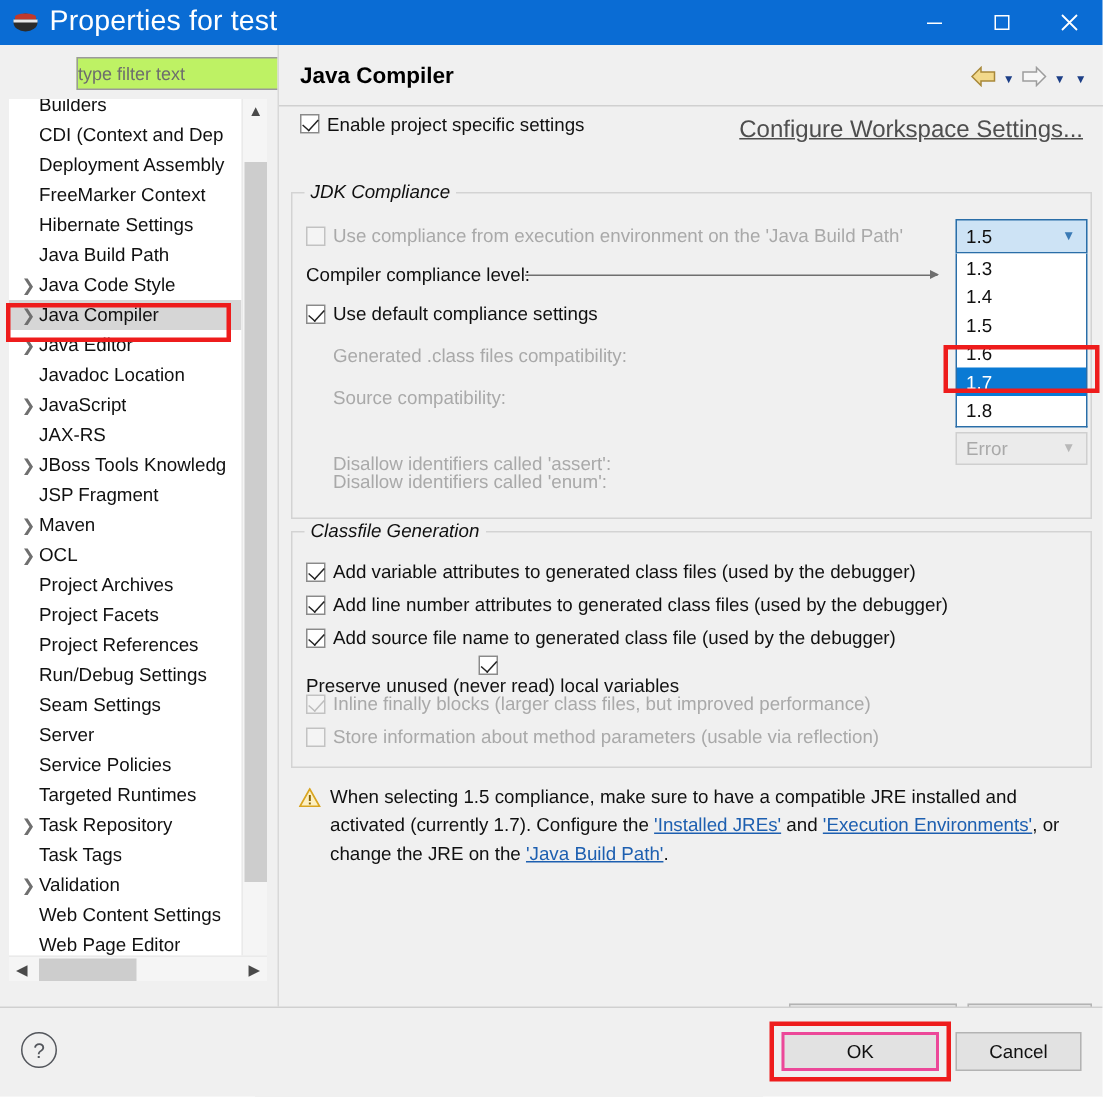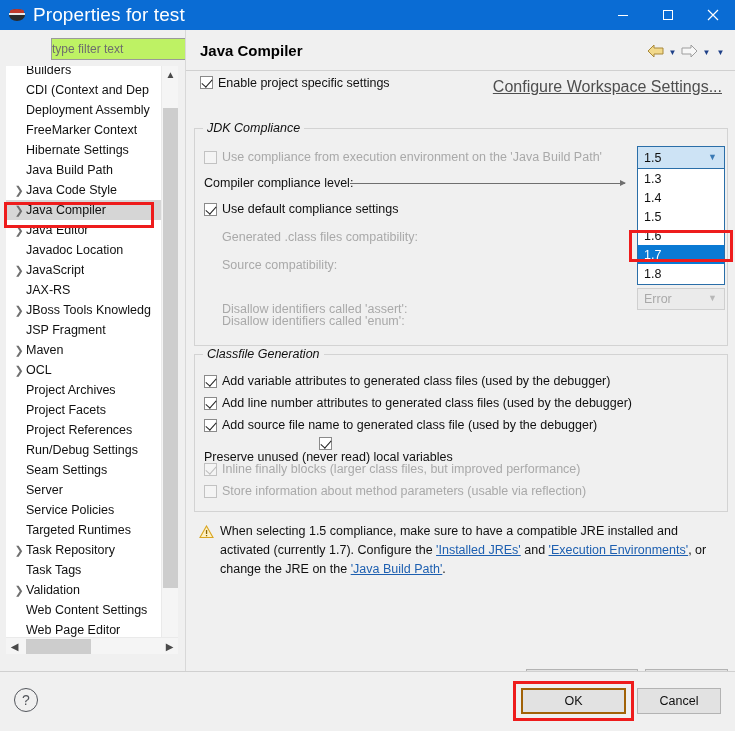--- a/index.html
+++ b/index.html
@@ -292,21 +292,21 @@
   }
   .help-icon {
     position: absolute; left: 14px; top: 16px;
     width: 24px; height: 24px; border-radius: 50%;
     border: 1.6px solid #53565c; color: #53565c;
     display: flex; align-items: center; justify-content: center;
     font-size: 14px;
   }
   #btn-ok {
     position: absolute; left: 521px; top: 688px; width: 105px; height: 26px;
-    border: 2px solid #a16207; background: #e2e2e2;
+    border: 2px solid #ec4899; background: #e2e2e2;
   }
   #btn-cancel {
     position: absolute; left: 637px; top: 688px; width: 84px; height: 26px;
   }
 
   .mn { text-decoration: underline; }
 
   
   .redbox {
     position: absolute; border: 3px solid #ee1c1c;

